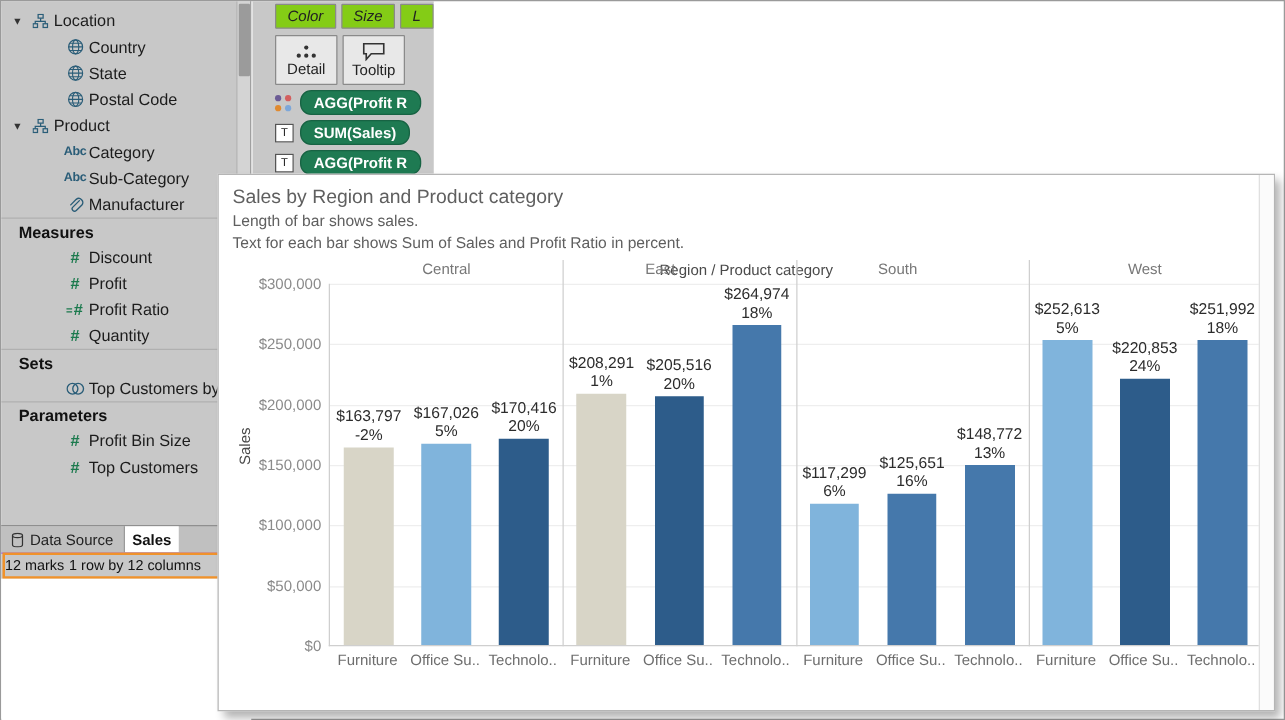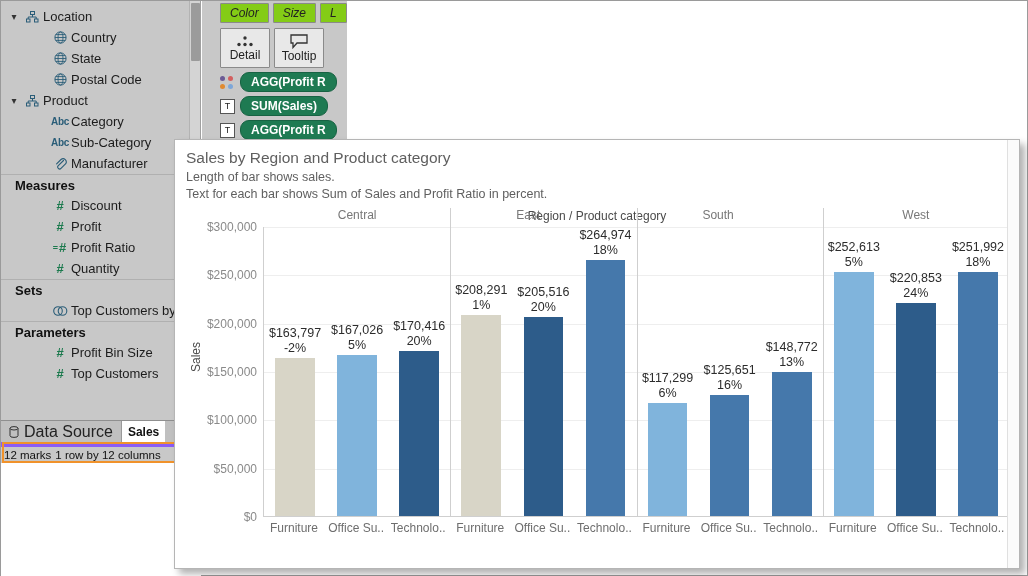--- a/index.html
+++ b/index.html
@@ -115,35 +115,35 @@
   
   #tab-strip {
     position: absolute; left: 0; top: 419px;
     width: 200px; height: 22px;
     background: #c0c0c0;
     border-top: 1px solid #8f8f8f;
     display: flex; align-items: stretch;
   }
   .ds-tab {
     display: flex; align-items: center; gap: 5px;
-    padding: 0 8px; font-size: 16px; color: #222;
+    padding: 0 8px; font-size: 12px; color: #222;
     background: #c0c0c0; border-right: 1px solid #9a9a9a;
   }
   .sheet-tab {
     display: flex; align-items: center;
     padding: 0 6px; font-size: 12px; font-weight: bold; color: #111;
     background: #ffffff;
   }
   #status-bar {
     position: absolute; left: 0; top: 441px;
     width: 200px; height: 21px;
     background: #c8c8c8;
     display: flex; align-items: center;
     font-size: 11.5px; color: #111;
-    border-top: 5px solid #8b5cf6;
+    border-top: 1px solid #8b5cf6;
   }
   #status-bar .sb-marks { padding-left: 3px; }
   #status-bar .sb-rows { padding-left: 4px; }
   #status-highlight {
     position: absolute; left: 1px; top: 441px;
     width: 176px; height: 21px;
     border: 2px solid #f0922b;
     pointer-events: none;
   }
   #left-below {

